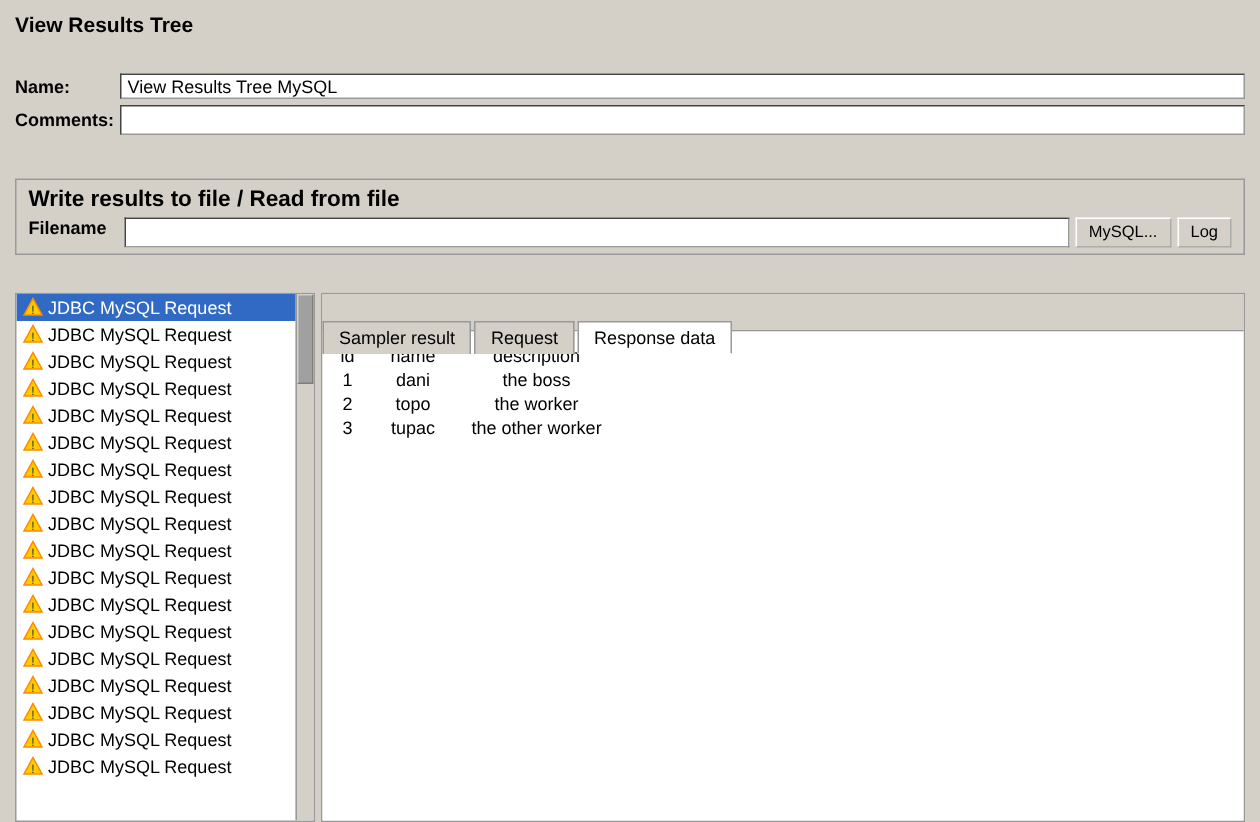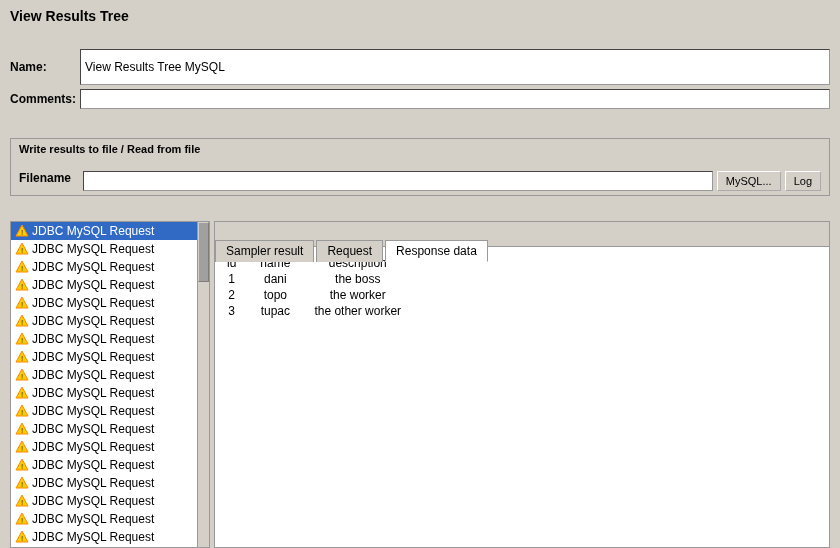--- a/index.html
+++ b/index.html
@@ -34,36 +34,36 @@
       align-items: center;
       margin-bottom: 4px;
     }
     .form-label {
       width: 70px;
       font-size: 12px;
       font-weight: bold;
     }
     .form-input {
       flex: 1;
-      height: 36px;
+      height: 17px;
       border: 1px inset #999;
       background: white;
       padding: 2px 4px;
       font-size: 12px;
     }
     .file-section {
       background: #d4d0c8;
       border: 1px solid #999;
       margin: 4px 10px;
       padding: 4px 8px;
     }
     .file-section-title {
-      font-size: 11px;
+      font-size: 15px;
       font-weight: bold;
-      margin-bottom: 16px;
+      margin-bottom: 4px;
     }
     .file-row {
       display: flex;
       gap: 4px;
     }
     .file-label {
       font-size: 12px;
       font-weight: bold;
       width: 60px;
     }

